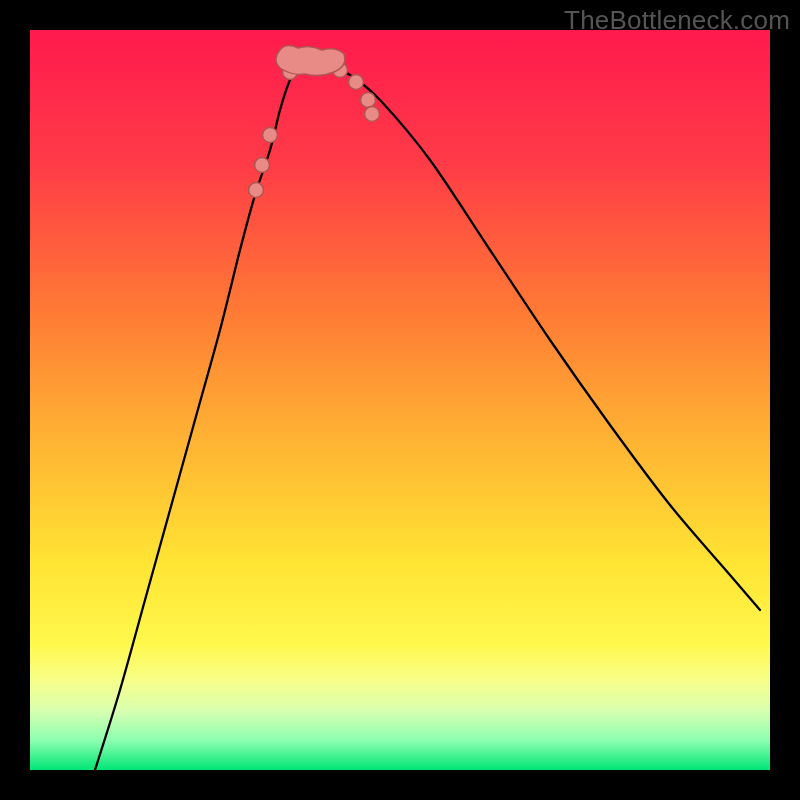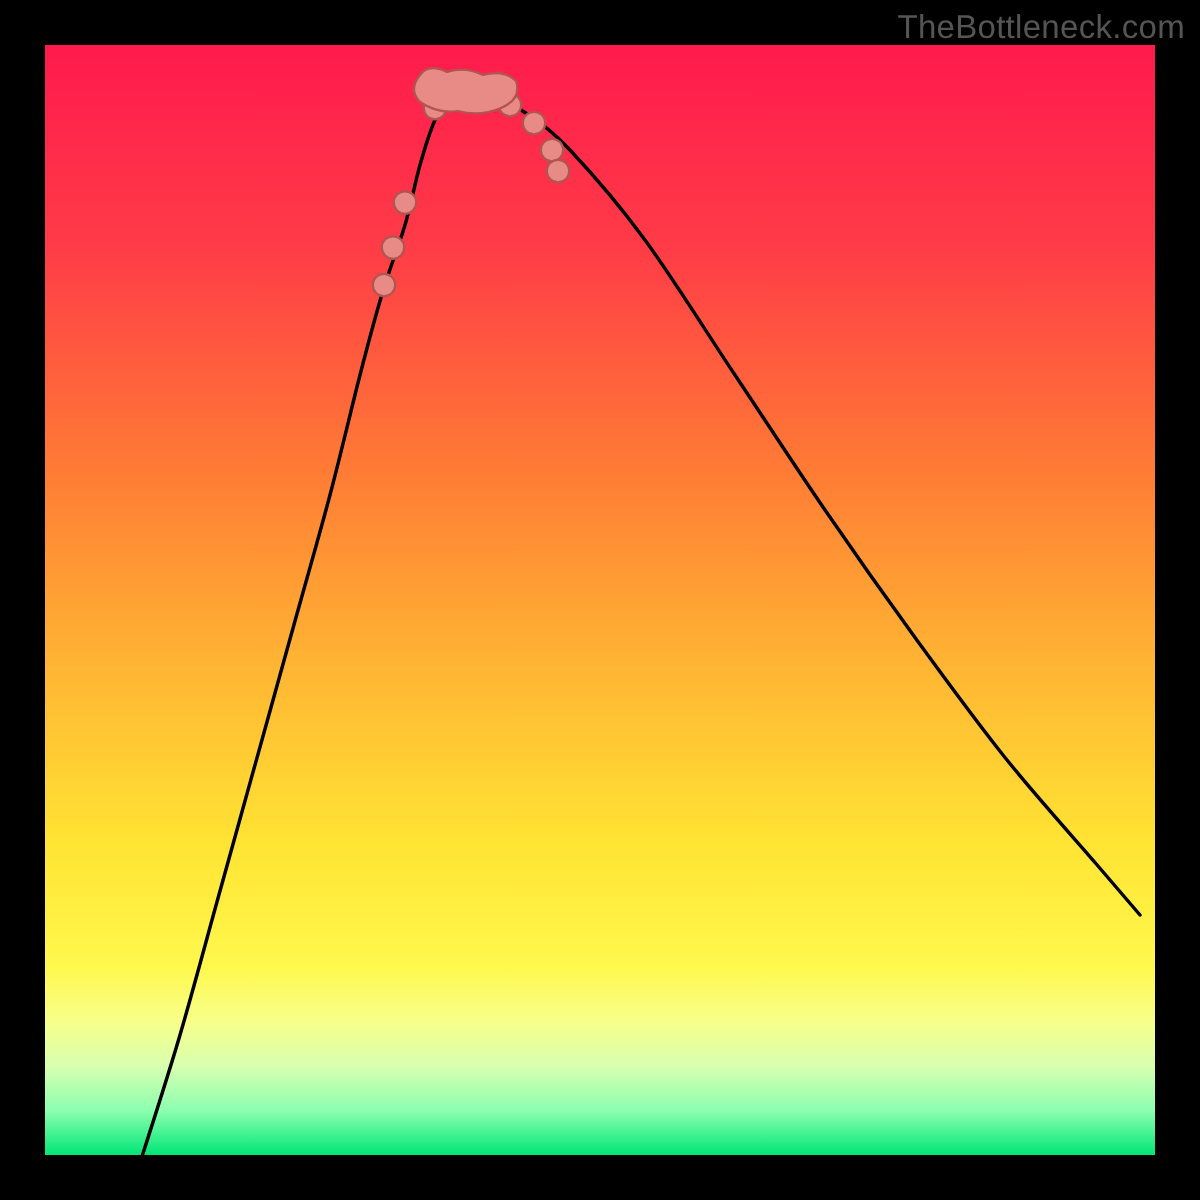--- a/index.html
+++ b/index.html
@@ -32,21 +32,21 @@
     top: 0;
     left: 0;
     width: 100%;
     height: 100%;
   }
   .watermark {
     position: absolute;
     top: 5px;
     right: 10px;
     color: #555;
-    font-size: 22px;
+    font-size: 26px;
     font-weight: 500;
     letter-spacing: 0.2px;
     z-index: 10;
   }
   svg.curve-layer {
     position: absolute;
     top: 0;
     left: 0;
     width: 100%;
     height: 100%;

